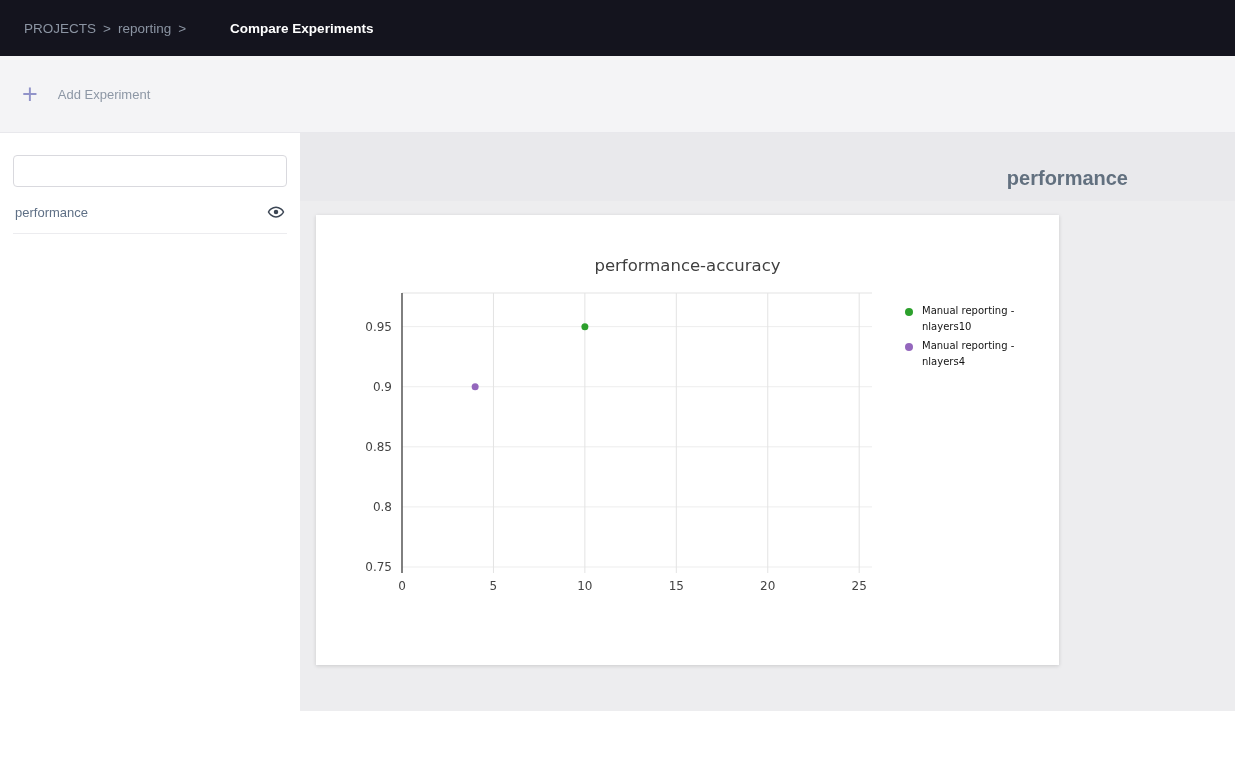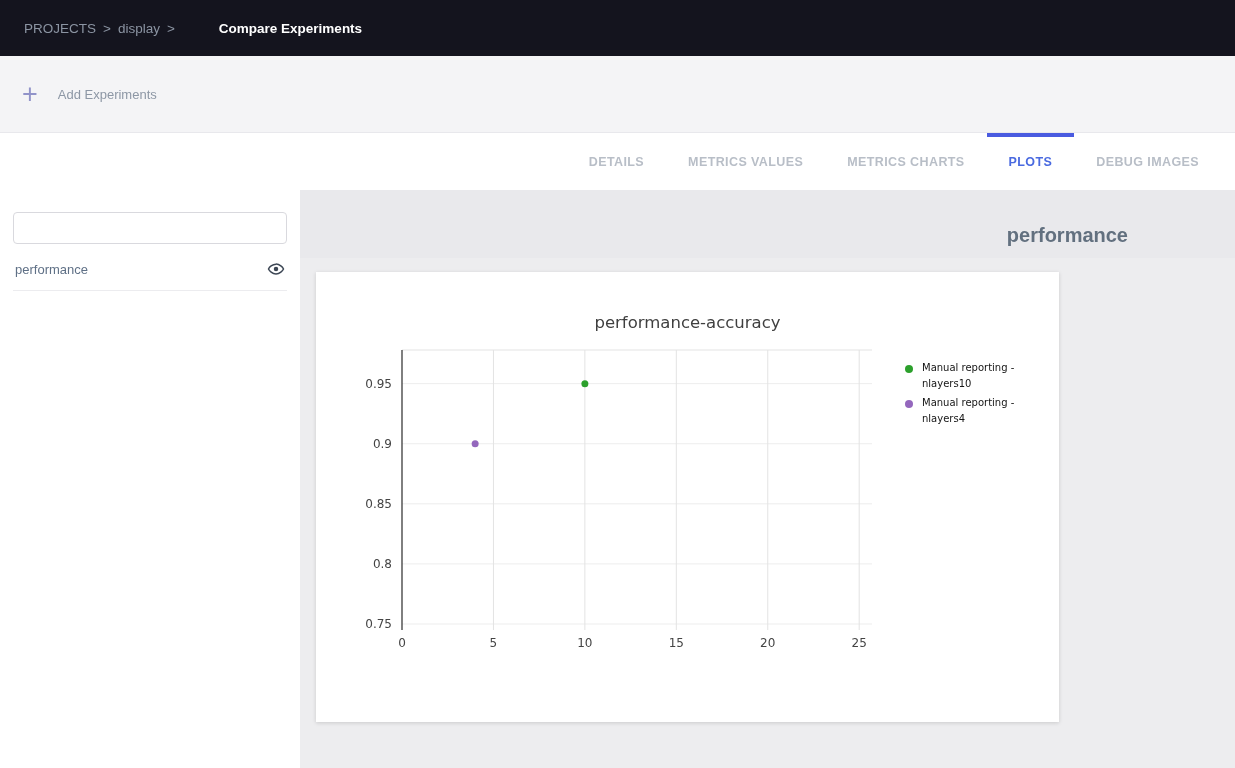--- a/index.html
+++ b/index.html
@@ -63,40 +63,33 @@
 </style>
 </head>
 <body>
 
 <div class="app">
 
   <header class="topbar">
     <nav class="breadcrumb">
       <span class="crumb">PROJECTS</span>
       <span class="sep">&gt;</span>
-      <span class="crumb">display</span>
+      <span class="crumb">reporting</span>
       <span class="sep">&gt;</span>
       <span class="current">Compare Experiments</span>
     </nav>
   </header>
 
   <div class="toolbar">
     <button class="add-btn">
       <span class="plus">+</span>
-      <span>Add Experiments</span>
+      <span>Add Experiment</span>
     </button>
   </div>
 
-  <div class="tabs-row">
-    <div class="tab">DETAILS</div>
-    <div class="tab">METRICS VALUES</div>
-    <div class="tab">METRICS CHARTS</div>
-    <div class="tab active">PLOTS</div>
-    <div class="tab">DEBUG IMAGES</div>
-  </div>
 
   <div class="content">
 
     <aside class="sidebar">
       <input class="filter" type="text" placeholder="" style="">
       <div class="plot-row">
         <span class="plot-label">performance</span>
         <span class="eye-icon">
           <svg width="18" height="18" viewBox="0 0 24 24">
             <path d="M12 5.5c-5 0-8.9 4.2-10 6.5 1.1 2.3 5 6.5 10 6.5s8.9-4.2 10-6.5c-1.1-2.3-5-6.5-10-6.5z" fill="none" stroke="#3c4654" stroke-width="2"></path>

